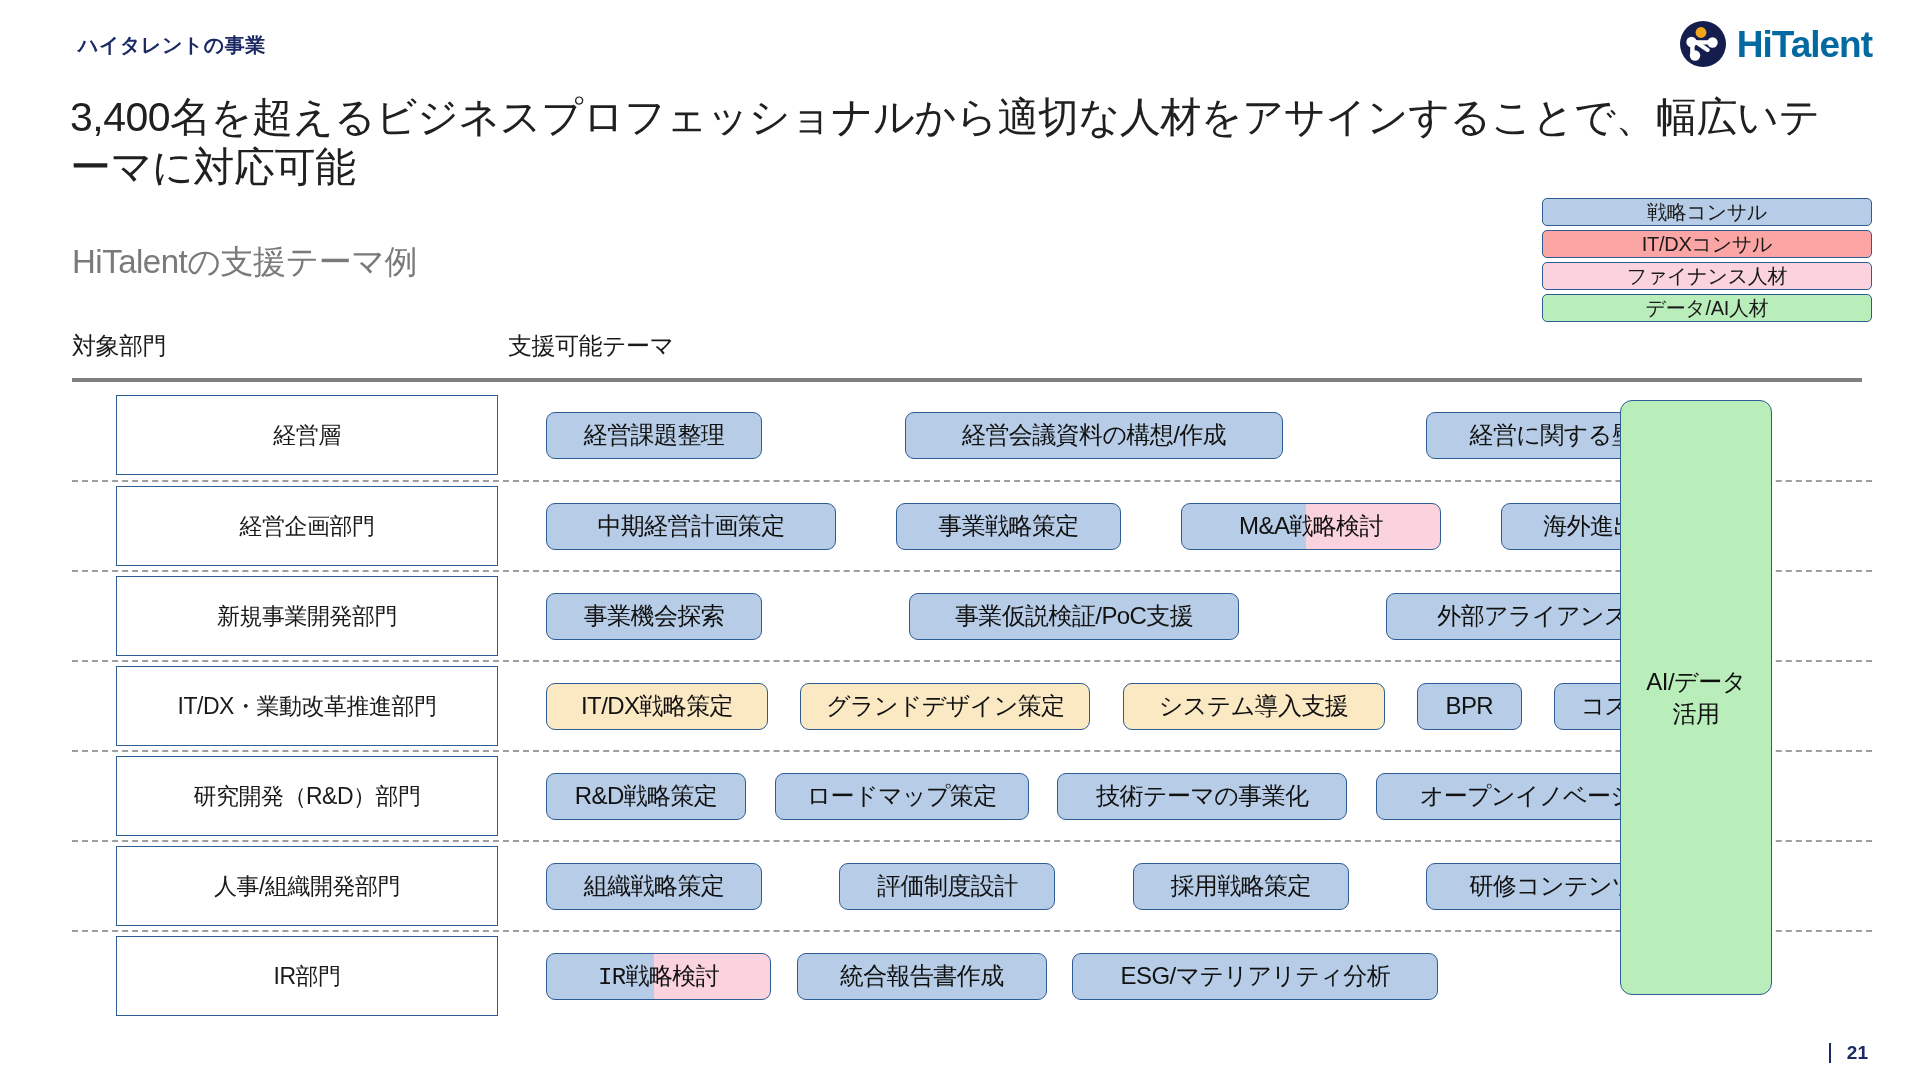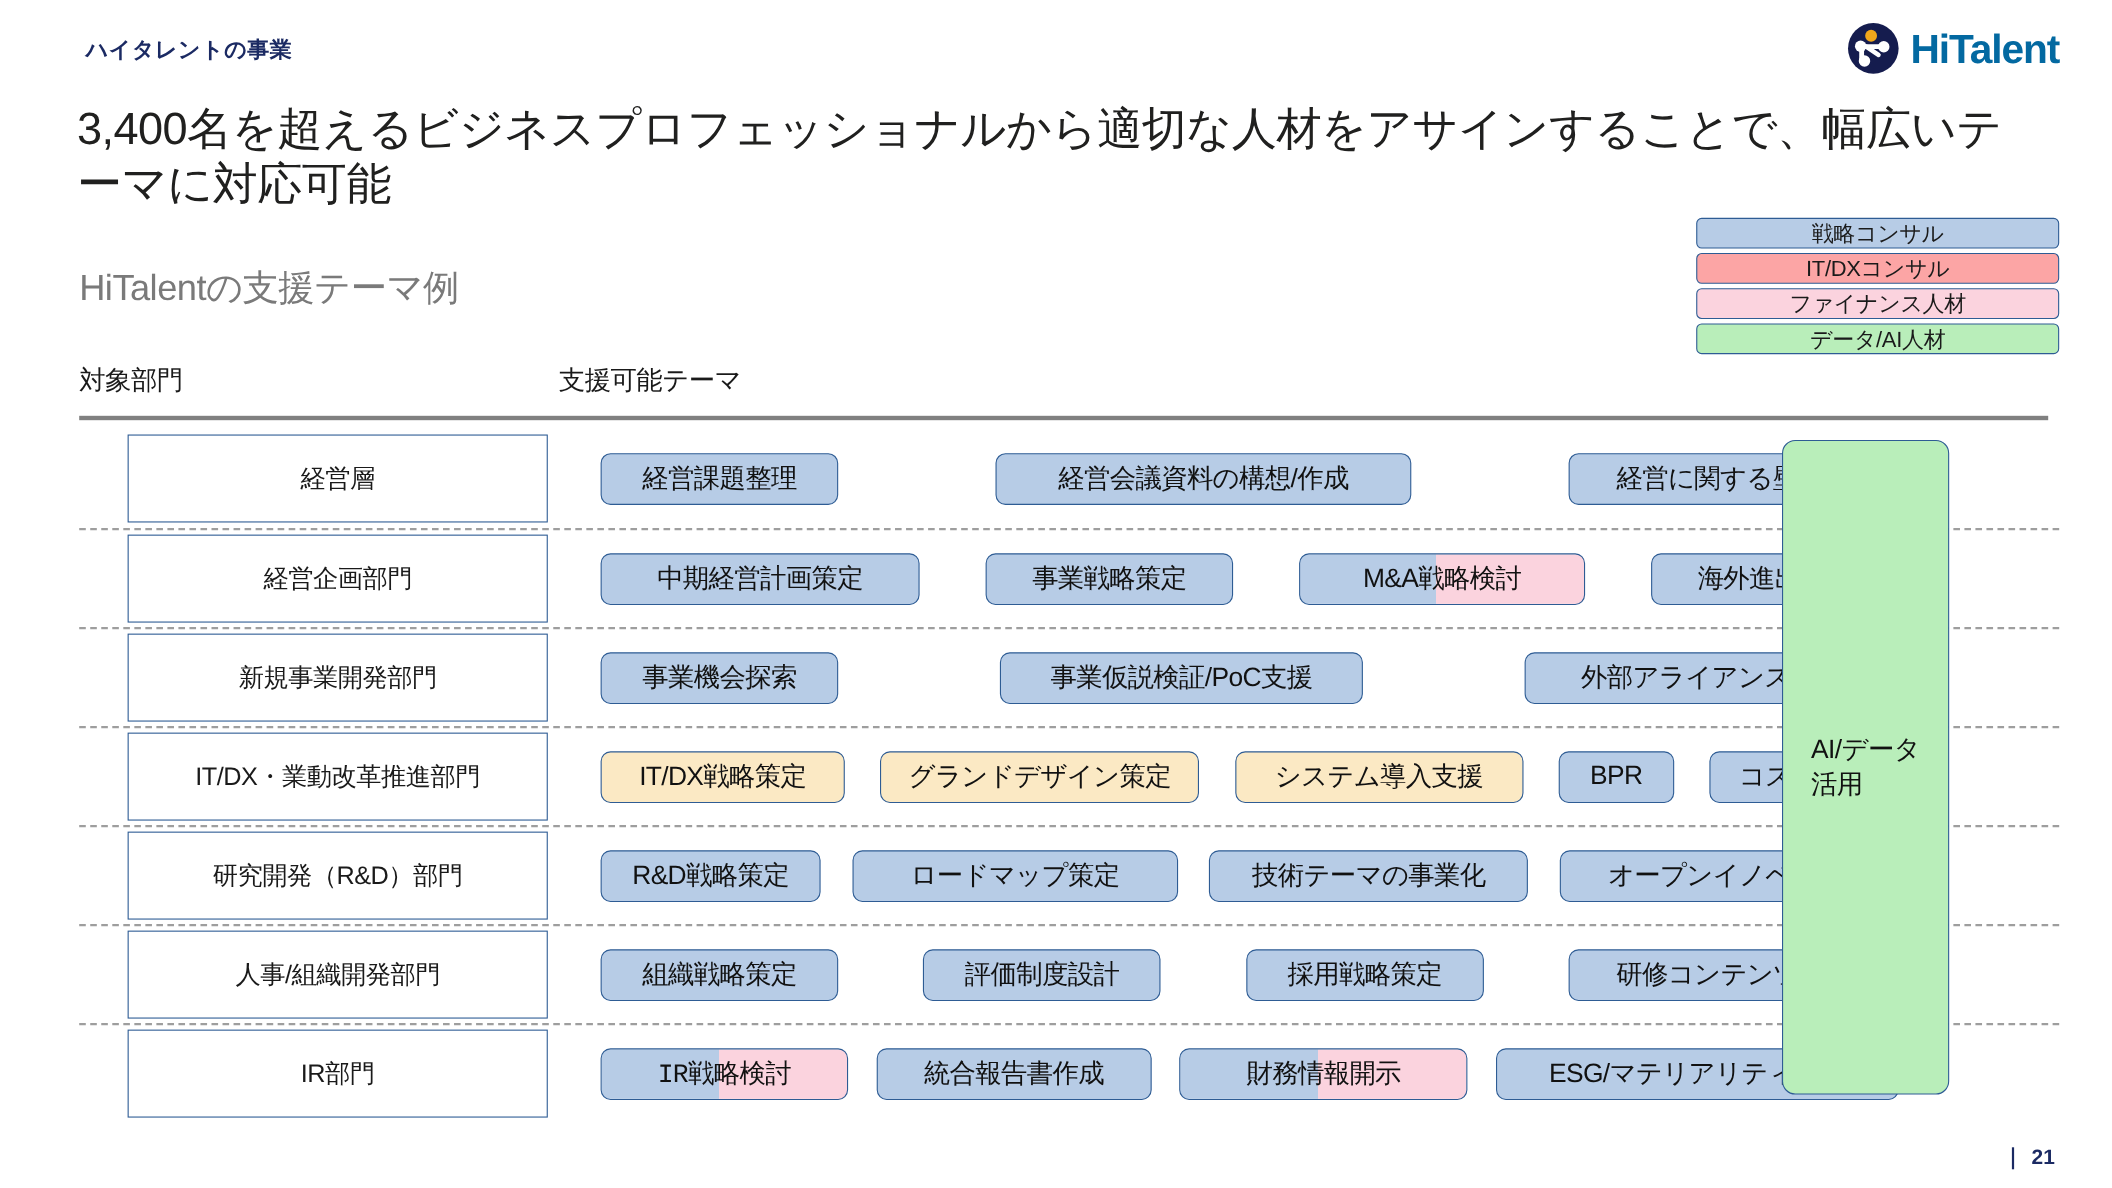--- a/index.html
+++ b/index.html
@@ -85,21 +85,21 @@
 
   
   .fill-blue   { background:#b7cce6; }
   .fill-cream  { background:#fbe9c4; }
   .fill-blue-pink { background:linear-gradient(to right,#b7cce6 0%,#b7cce6 48%,#fbd3de 48%,#fbd3de 100%); }
 
   
   #ai-col {
     position:absolute; left:1620px; top:400px; width:152px; height:595px;
     border:1.8px solid #2e5c94; border-radius:12px; background:#b9eeba;
-    display:flex; align-items:center; justify-content:center; text-align:left;
+    display:flex; align-items:center; justify-content:center; text-align:center;
     font-size:24px; color:#111111; line-height:1.3; letter-spacing:-.5px;
     white-space:pre-line;
   }
 
   
   #footer {
     position:absolute; right:52px; bottom:16px;
     display:flex; align-items:center; gap:16px;
     font-size:19px; font-weight:bold; color:#1b2a63;
   }
@@ -225,21 +225,21 @@
       </div>
     </div>
     <div class="row">
       <div class="dept">
         <span>研究開発（R&amp;D）部門</span>
       </div>
       <div class="themes">
         <div class="chip fill-blue" style="width: 200px; margin-right: 28.6667px;">
           <span>R&amp;D戦略策定</span>
         </div>
-        <div class="chip fill-blue" style="width: 296px; margin-right: 28.6667px;">
+        <div class="chip fill-blue" style="width: 254px; margin-right: 28.6667px;">
           <span>ロードマップ策定</span>
         </div>
         <div class="chip fill-blue" style="width: 290px; margin-right: 28.6667px;">
           <span>技術テーマの事業化</span>
         </div>
         <div class="chip fill-blue" style="width: 350px;">
           <span>オープンイノベーション</span>
         </div>
       </div>
     </div>
@@ -265,23 +265,20 @@
     <div class="row">
       <div class="dept">
         <span>IR部門</span>
       </div>
       <div class="themes">
         <div class="chip fill-blue-pink" style="width: 225px; margin-right: 25.6667px; font-family: Liberation Mono, monospace;">
           <span>IR戦略検討</span>
         </div>
         <div class="chip fill-blue" style="width: 250px; margin-right: 25.6667px;">
           <span>統合報告書作成</span>
-        </div>
-        <div class="chip fill-blue-pink" style="width: 262px; margin-right: 25.6667px;">
-          <span>財務情報開示</span>
         </div>
         <div class="chip fill-blue" style="width: 366px;">
           <span>ESG/マテリアリティ分析</span>
         </div>
       </div>
     </div>
   </div>
 
 <div id="ai-col" style="background: rgb(185, 238, 186);"><span>AI/データ
 活用</span></div>

